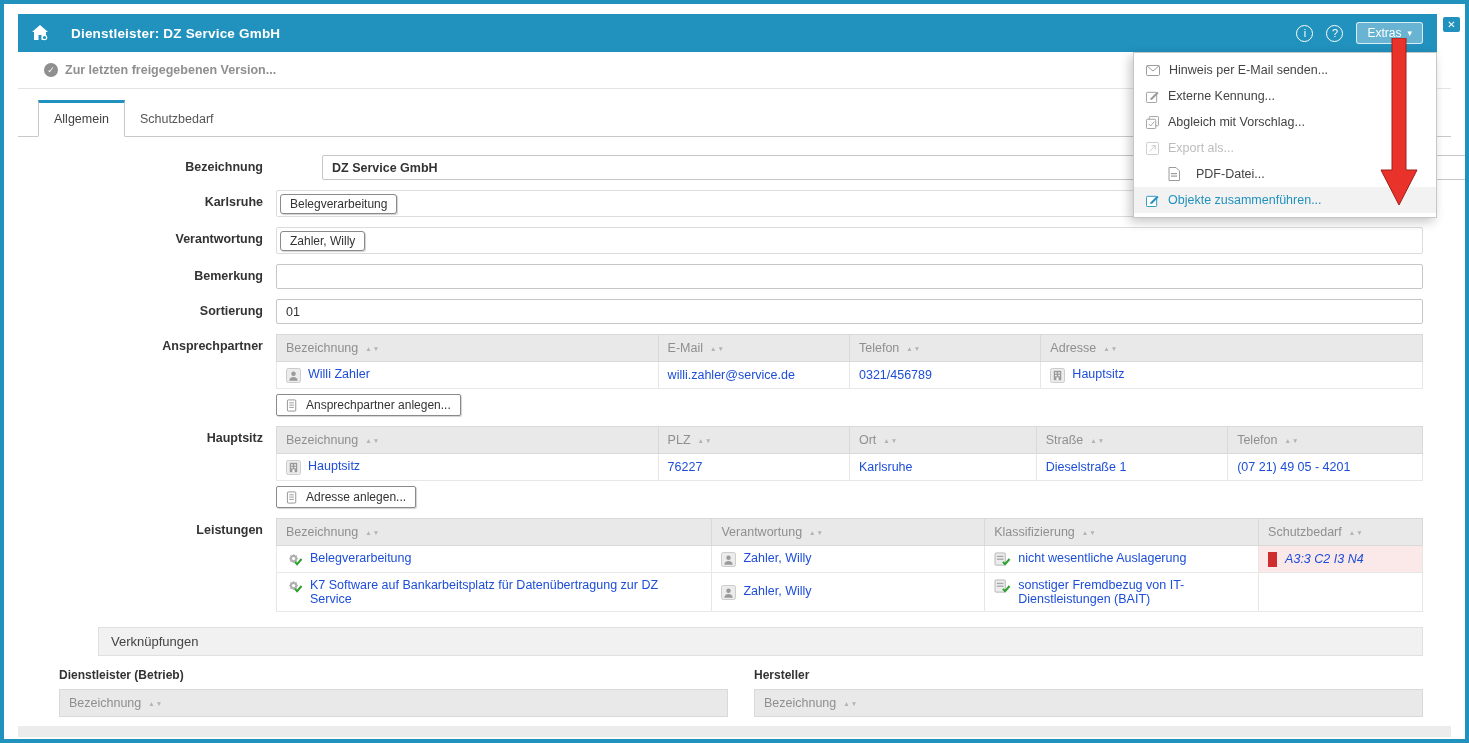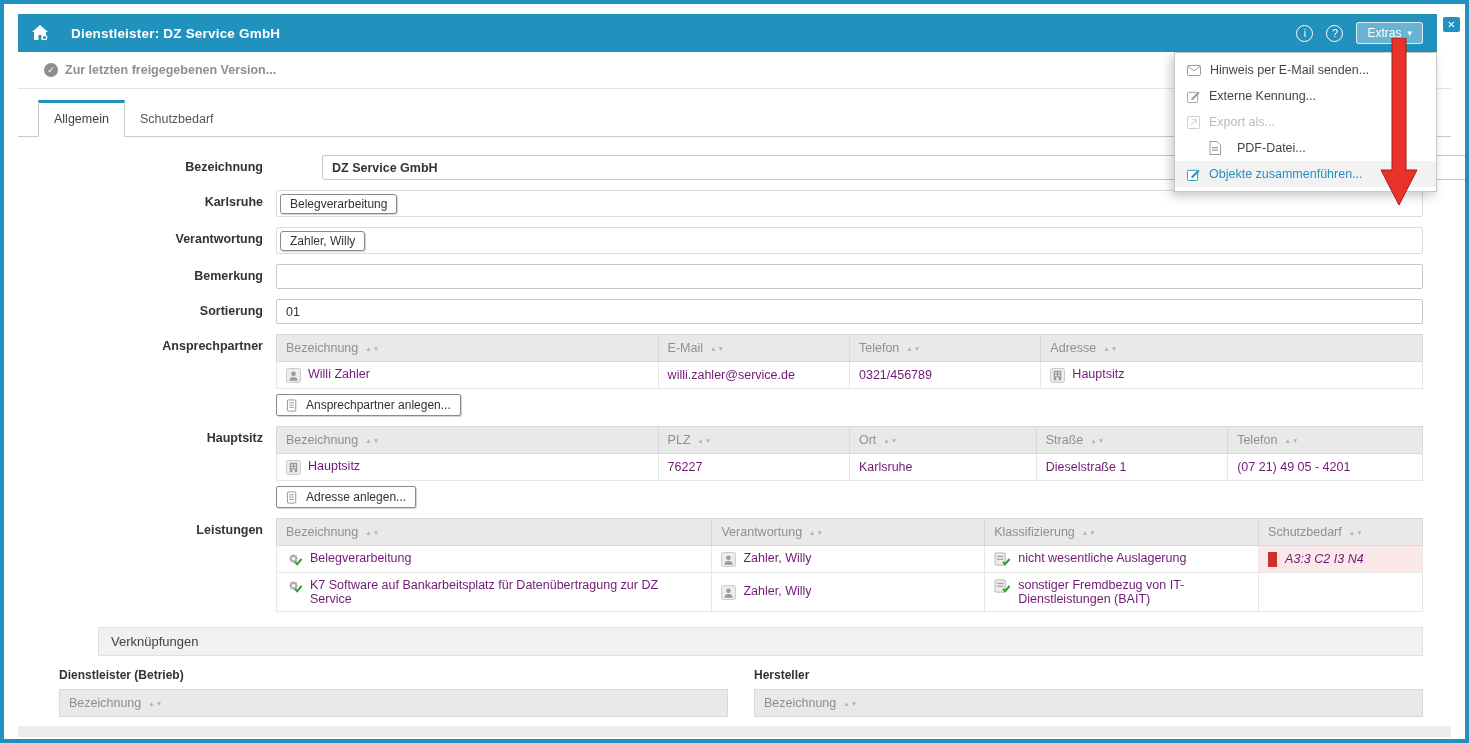--- a/index.html
+++ b/index.html
@@ -28,39 +28,39 @@
   .form-row { display:flex; margin-bottom:10px; align-items:flex-start; }
   .form-label { flex:0 0 232px; text-align:right; padding-right:13px; font-size:12.5px; font-weight:700; color:#333; padding-top:5px; }
   .form-field { flex:1; min-width:0; }
   .text-input { width:100%; height:25px; border:1px solid #c6c6c6; border-radius:2px; padding:0 9px; font-size:12.5px; color:#333; font-family:inherit; background:#fff; }
   .text-input.bold { font-weight:700;margin-left:46px; }
   .chip-row { border:1px solid #dcdcdc; border-radius:2px; min-height:27px; padding:2px 3px; display:flex; align-items:center; }
   .chip { display:inline-flex; align-items:center; background:#fff; border:1px solid #8a8a8a; border-radius:3px; padding:2px 9px; font-size:12px; color:#333; box-shadow:1px 1px 1px rgba(0,0,0,.18); cursor:pointer; }
 
   .data-table { width:100%; border-collapse:collapse; table-layout:fixed; }
   .data-table th { background:#e9e9e9; border:1px solid #d9d9d9; color:#8f8f8f; font-weight:400; text-align:left; font-size:12.5px; padding:6px 9px; white-space:nowrap; overflow:hidden; }
-  .data-table td { background:#fff; border:1px solid #e7e7e7; font-size:12.5px; color:#701a75; padding:5px 9px; vertical-align:middle; }
+  .data-table td { background:#fff; border:1px solid #e7e7e7; font-size:12.5px; color:#1d4ed8; padding:5px 9px; vertical-align:middle; }
   .data-table td.sb-cell { background:#fbe9e9; }
   .sort { font-size:6.5px; color:#b3b3b3; margin-left:7px; letter-spacing:1px; vertical-align:1.5px; cursor:pointer; }
   .cell-flex { display:flex; align-items:flex-start; gap:7px; }
   .cell-flex svg { flex:0 0 auto; margin-top:1px; }
   .sb-flex { display:flex; align-items:center; gap:8px;font-style:italic; }
   .sb-block { width:9px; height:15px; background:#cf2e2e; flex:0 0 auto; }
   .add-btn { display:inline-flex; align-items:center; gap:7px; background:#fff; border:1px solid #8a8a8a; border-radius:2px; padding:3px 9px; font-size:12px; color:#333; box-shadow:1px 1px 1px rgba(0,0,0,.18); cursor:pointer; margin-top:5px; font-family:inherit; }
 
   .section { margin:15px 0 0 15px; }
   .section-header { background:#f1f1f1; border:1px solid #e0e0e0; font-size:13px; color:#444; padding:6px 12px;margin-left:39px; }
   .section-cols { display:flex; gap:26px; margin-top:12px; }
   .section-col { flex:1; min-width:0; }
   .col-label { font-size:12px; font-weight:700; color:#333; margin-bottom:7px; }
   .empty-header { background:#e9e9e9; border:1px solid #d9d9d9; color:#8f8f8f; font-size:12.5px; padding:6px 9px; }
 
   .footer { position:absolute; left:14px; right:14px; bottom:2px; height:11px; background:#ececec; }
 
-  .dropdown { position:absolute; top:48px; right:28px; width:263px; background:#fff; border:1px solid #c6c6c6; box-shadow:-3px 4px 10px rgba(0,0,0,.22); z-index:40; padding:4px 0; }
+  .dropdown { position:absolute; top:48px; right:28px; width:304px; background:#fff; border:1px solid #c6c6c6; box-shadow:-3px 4px 10px rgba(0,0,0,.22); z-index:40; padding:4px 0; }
   .menu-item { display:flex; align-items:center; gap:9px; padding:0 12px; font-size:12.5px; color:#444; cursor:pointer; height:26px; }
   .menu-item svg { flex:0 0 auto; }
   .menu-item.disabled { color:#bcbcbc; cursor:default; }
   .menu-item.indent { padding-left:34px;gap:16px; }
   .menu-item.highlight { color:#2191bd; background:#f2f2f2; }
   .red-arrow { position:absolute; top:34px; right:46px; z-index:50; }
 </style>
 </head>
 <body>
 
@@ -378,20 +378,28 @@
         </svg>
       <span>Hinweis per E-Mail senden...</span>
     </div>
     <div class="menu-item">
       <svg width="13" height="13" viewBox="0 0 14 14">
           <rect x="0.5" y="2.5" width="11" height="11" rx="1" fill="#fff" stroke="#9b9b9b"></rect>
           <path d="M5 9 L12 2 L13.5 3.5 L6.5 10.5 L4.7 10.8 Z" fill="#9b9b9b"></path>
         </svg>
       <span>Externe Kennung...</span>
     </div>
+    <div class="menu-item">
+      <svg width="13" height="13" viewBox="0 0 14 14">
+          <rect x="3.5" y="0.5" width="10" height="10" rx="1" fill="#fff" stroke="#9b9b9b"></rect>
+          <rect x="0.5" y="3.5" width="10" height="10" rx="1" fill="#fff" stroke="#9b9b9b"></rect>
+          <path d="M3 8.5 l2 2.2 L9 6" stroke="#9b9b9b" fill="none"></path>
+        </svg>
+      <span>Abgleich mit Vorschlag...</span>
+    </div>
     <div class="menu-item disabled">
       <svg width="13" height="13" viewBox="0 0 14 14">
           <rect x="0.5" y="0.5" width="13" height="13" rx="1" fill="#fff" stroke="#c9c9c9"></rect>
           <path d="M4 10 L10 4 M6 4 h4 v4" stroke="#c9c9c9" fill="none"></path>
         </svg>
       <span>Export als...</span>
     </div>
     <div class="menu-item indent">
       <svg width="12" height="14" viewBox="0 0 12 14">
           <path d="M1 .5 h7 l3.5 3.5 v9.5 h-10.5 z" fill="#fff" stroke="#9b9b9b"></path>

